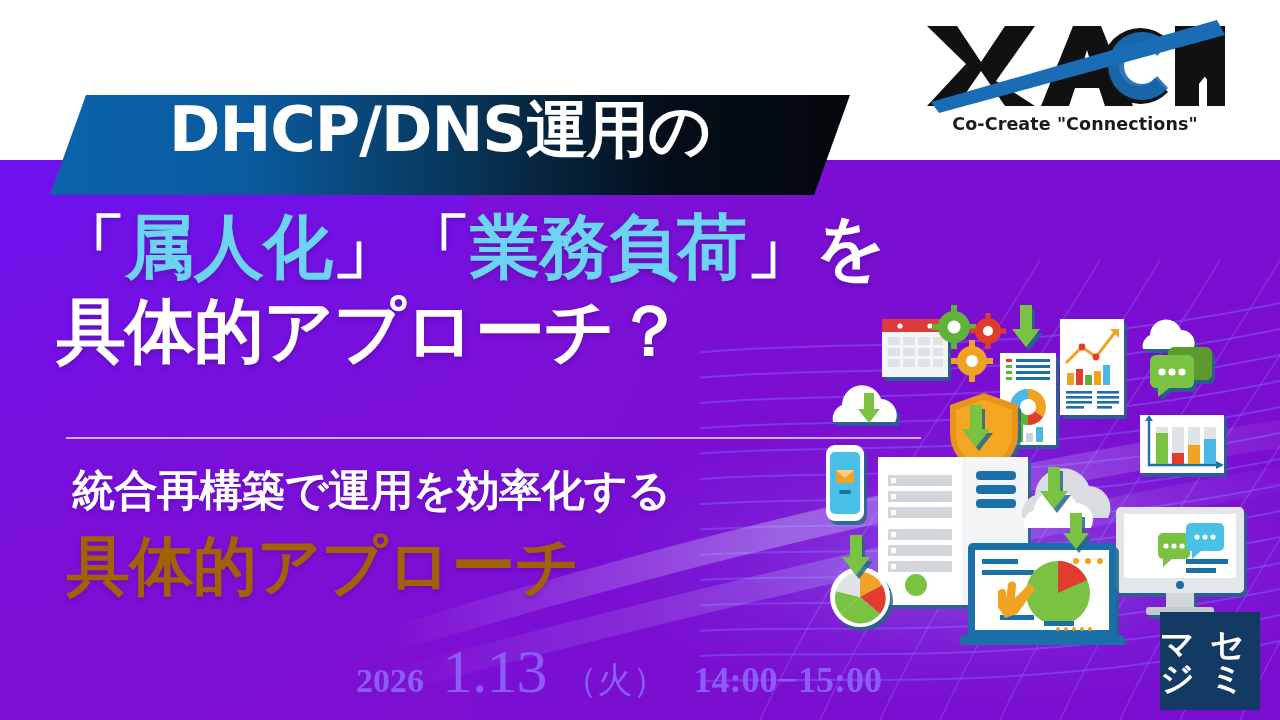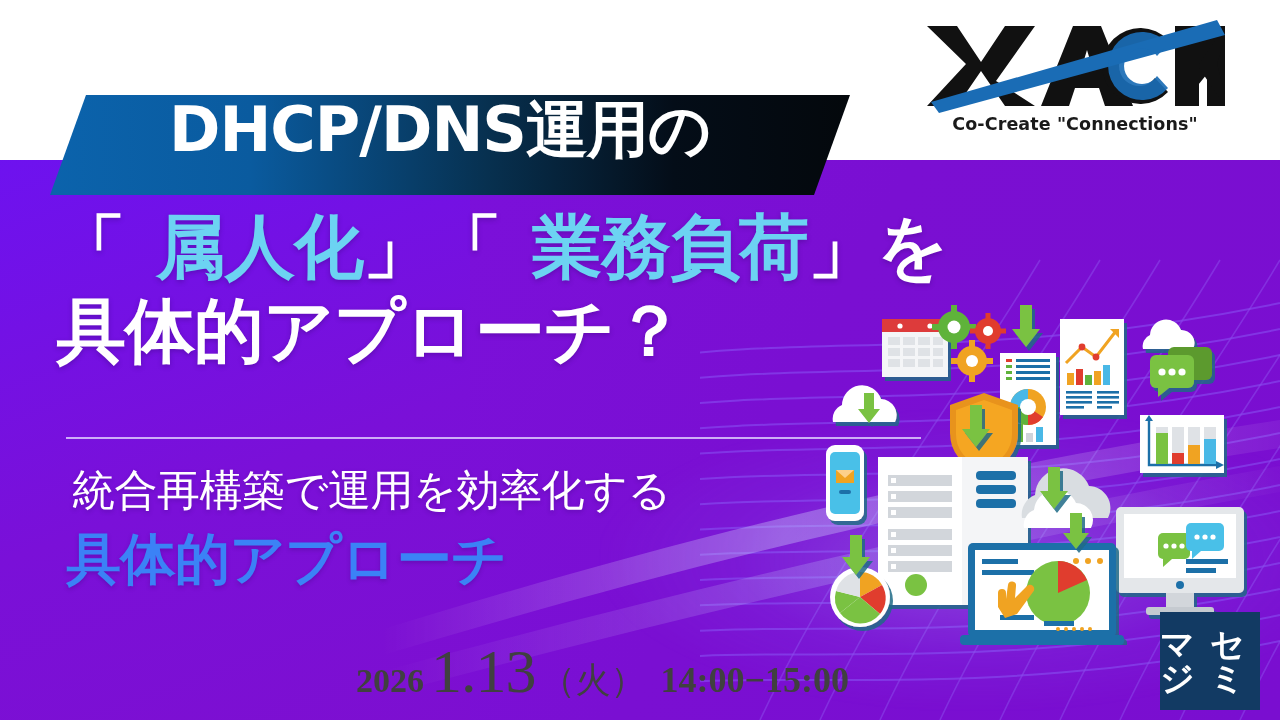--- a/index.html
+++ b/index.html
@@ -66,53 +66,53 @@
   }
 
   
   .headline{
     position:absolute; left:56px; top:205px; z-index:7;
     font-size:70px; font-weight:700; color:#ffffff; line-height:1.20;
     letter-spacing:-1px; white-space:nowrap;
     text-shadow:0 2px 5px rgba(40,0,90,.30);
     font-family:"DejaVu Sans","Liberation Sans",sans-serif;
   }
-  .hl-accent{ color:#6cd3f2;margin-left:31px; }
+  .hl-accent{ color:#6cd3f2; }
 
   .divider{
     position:absolute; left:66px; top:437px; width:855px; height:2px;
     background:rgba(226,214,255,.80); z-index:7;
   }
 
   
   .sub1{
     position:absolute; left:72px; top:462px; z-index:7;
-    font-size:43px; font-weight:400; color:#ffffff; white-space:nowrap;
+    font-size:43px; font-weight:700; color:#ffffff; white-space:nowrap;
     letter-spacing:-0.5px; text-shadow:0 2px 4px rgba(40,0,90,.25);
     font-family:"DejaVu Sans","Liberation Sans",sans-serif;
   }
   .sub2{
     position:absolute; left:66px; top:523px; z-index:7;
-    font-size:55px; font-weight:700; color:#3b82f6; white-space:nowrap;
+    font-size:64px; font-weight:700; color:#a16207; white-space:nowrap;
     letter-spacing:-0.5px; text-shadow:0 2px 4px rgba(40,0,90,.25);
     font-family:"DejaVu Sans","Liberation Sans",sans-serif;
   }
   .vrule{ position:absolute; width:2px; background:rgba(235,226,255,.85); }
   .vrule.a{ left:66px; top:638px; height:56px; }
   .vrule.b{ left:318px; top:638px; height:56px; }
   .webinar{
     position:absolute; left:88px; top:642px;
     font-size:40px; font-weight:400; color:#ffffff; letter-spacing:7px;
     font-family:"Liberation Serif","DejaVu Serif",serif;
   }
   .datewrap{
     position:absolute; left:356px; top:636px; z-index:7;
-    color:#404040; white-space:nowrap;
+    color:#8b5cf6; white-space:nowrap;
     font-family:"Liberation Serif","DejaVu Serif",serif;
-    display:flex; align-items:baseline; gap:3px;
+    display:flex; align-items:baseline; gap:14px;
   }
   .d-year{ font-size:34px; font-weight:700; }
   .d-day{ font-size:62px; font-weight:400; letter-spacing:-1px; padding-left:4px; }
   .d-dow{ font-size:35px; font-weight:400; padding-left:2px;
           font-family:"DejaVu Sans","Liberation Sans",sans-serif; }
   .d-time{ font-size:36px; font-weight:700; padding-left:12px; }
 
   
   .badge{
     position:absolute; left:1160px; top:612px; width:100px; height:98px;

